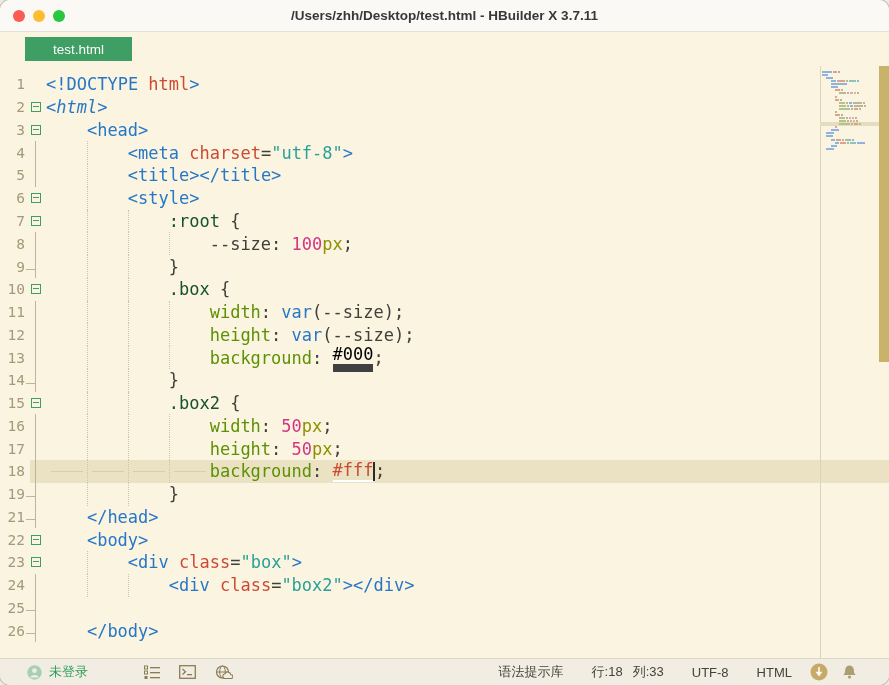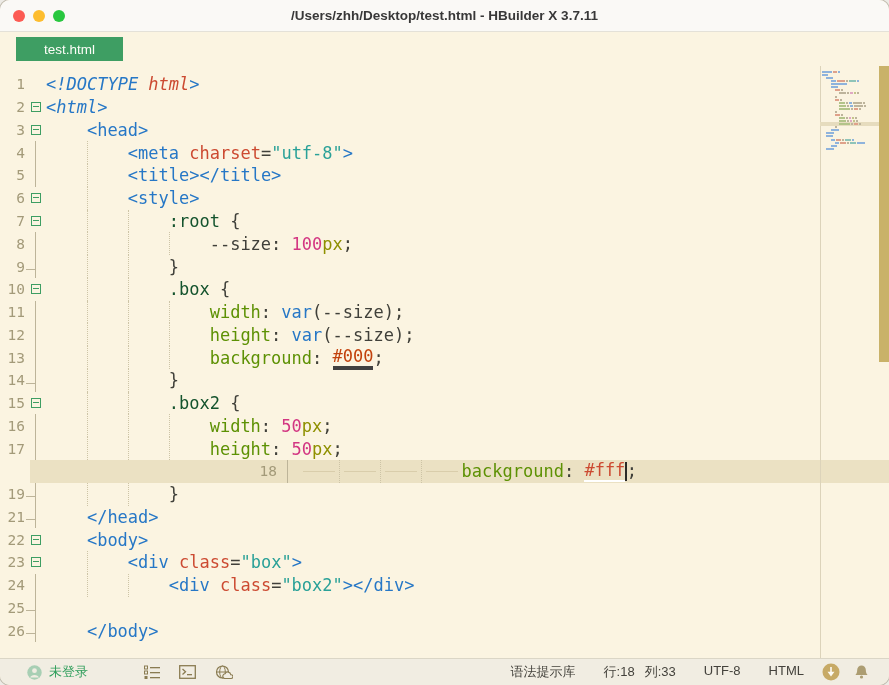--- a/index.html
+++ b/index.html
@@ -18,29 +18,29 @@
   .light.red{ background:#FC5B53; }
   .light.yellow{ background:#FDBD2E; }
   .light.green{ background:#28C73F; }
   .wtitle{
     position:absolute; left:0; right:0; text-align:center;
     font-size:13.5px; font-weight:bold; color:#383838; pointer-events:none;
   }
   
   .tabbar{ height:34px; background:#FBF4E1; position:relative; }
   .tab{
-    position:absolute; left:16px; top:5px; width:107px; height:24px;
+    position:absolute; left:25px; top:5px; width:107px; height:24px;
     background:#3E9E63; color:#FDFDF8; font-size:13.5px;
     display:flex; align-items:center; justify-content:center;
   }
   
   .editor{ height:592px; position:relative; overflow:hidden; background:#FBF4E1; }
   .lines{ position:absolute; top:7px; left:0; right:0; }
   .line{ display:flex; height:22.77px; align-items:center; position:relative; }
-  .line.active{ background:linear-gradient(to right,rgba(0,0,0,0) 30px,#EBE1C3 30px);justify-content:center; }
+  .line.active{ background:linear-gradient(to right,rgba(0,0,0,0) 30px,#EBE1C3 30px); }
   .ln{
     width:28px; text-align:right; flex:0 0 28px;
     font-family:"DejaVu Sans Mono","Liberation Mono",monospace;
     font-size:14.5px; color:#A39A79; padding-right:3px;
   }
   .fold{ width:18px; flex:0 0 18px; height:100%; position:relative; }
   .fold-box{
     position:absolute; left:3px; top:50%; margin-top:-5px; width:10px; height:10px;
     border:1px solid #3E9E63; background:#FBF4E1;
   }
@@ -66,41 +66,41 @@
   .cursor{ display:inline-block; width:1.5px; height:19px; background:#2B2B26; vertical-align:middle; }
   
   .tk-tag{ color:#2677C6; }
   .tk-attr{ color:#CC4A31; }
   .tk-sel{ color:#14532d; }
   .tk-str{ color:#2AA198; }
   .tk-prop{ color:#5D9104; }
   .tk-num{ color:#D33682; }
   .tk-unit{ color:#8F9000; }
   .tk-punct{ color:#40403A; }
-  .tk-cval000{ color:#c2410c; border-bottom:4px solid #404040; }
+  .tk-cval000{ color:#000000; border-bottom:8px solid #404040; }
   .tk-cvalfff{ color:#CC4A31; border-bottom:2px solid #FFF; }
   
   .minimap-sep{ position:absolute; left:820px; top:0; bottom:0; border-left:1px solid #DCD3BA; }
   .minimap{ position:absolute; left:822px; right:10px; top:5px; bottom:0; }
   .mm-row{ position:absolute; height:2px; }
   .mm-bar{ display:inline-block; height:2px; vertical-align:top; }
   .mm-active{ position:absolute; left:-2px; width:59px; height:4px; background:#E6DCBE; }
   .vscroll{
     position:absolute; right:0; top:0; width:10px; height:296px; background:#C9B269;
   }
   
   .statusbar{
     height:27px; background:#F1EDE2; border-top:1px solid #DBD6C6;
     display:flex; align-items:center; font-size:13px; color:#44423C;
   }
   .sb-left{ display:flex; align-items:center; padding-left:27px; }
   .sb-login{ color:#2F9E5B; margin-left:7px; }
   .sb-icons{ display:flex; align-items:center; margin-left:56px; gap:19px; }
   .sb-icon{ color:#8A7C52; display:flex; align-items:center; }
-  .sb-right{ margin-left:auto; display:flex; padding-right:20px; }
+  .sb-right{ margin-left:auto; display:flex; align-items:center; padding-right:32px; }
   .sb-right .gap28{ margin-left:28px; }
   .sb-right .gap10{ margin-left:10px; }
   .sb-right .gap18{ margin-left:18px; }
   .sb-right .gap14{ margin-left:14px; }
 </style>
 </head>
 <body>
 
 <div class="window">
 
@@ -115,21 +115,21 @@
 
   <div class="tabbar">
     <div class="tab">test.html</div>
   </div>
 
   <div class="editor">
     <div class="lines" id="lines">
         <div class="line">
           <span class="ln">1</span>
           <span class="fold"></span>
-          <span class="code" style="padding-left: 0px; font-style: italic;"><span class="tk-tag">&lt;!DOCTYPE </span><span class="tk-attr">html</span><span class="tk-tag">&gt;</span></span>
+          <span class="code" style="padding-left: 0px;"><span class="tk-tag">&lt;!DOCTYPE </span><span class="tk-attr">html</span><span class="tk-tag">&gt;</span></span>
         </div>
         <div class="line">
           <span class="ln">2</span>
           <span class="fold">
             <span class="fold-box"></span>
           </span>
           <span class="code" style="padding-left: 0px; font-style: italic;"><span class="tk-tag">&lt;html&gt;</span></span>
         </div>
         <div class="line">
           <span class="ln">3</span>

